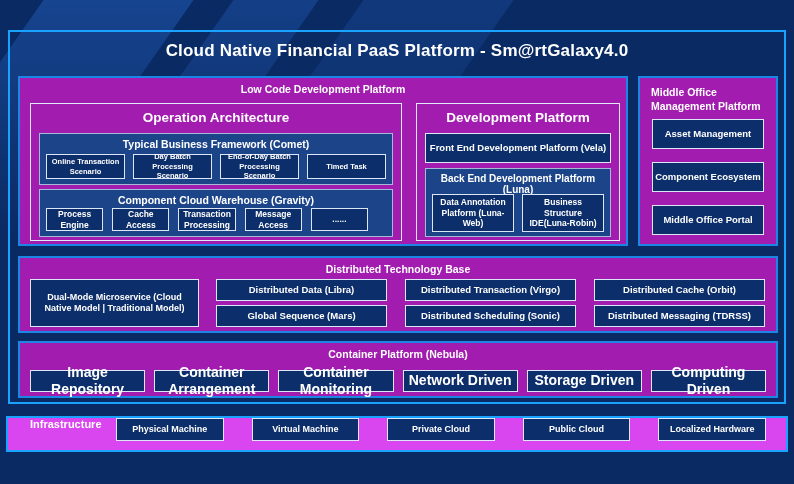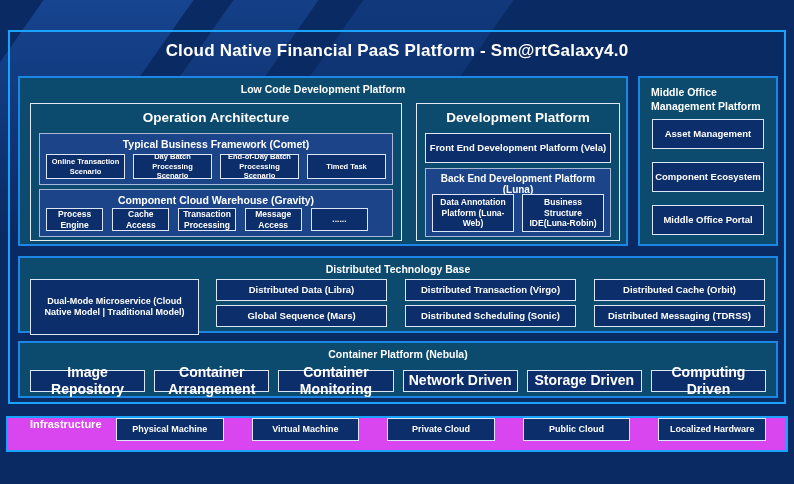--- a/index.html
+++ b/index.html
@@ -15,21 +15,21 @@
     transform:skewX(-35deg); pointer-events:none; }
   .streak.s1 { left:-30px; width:150px; }
   .streak.s2 { left:160px; width:85px; opacity:.8; }
   .streak.s3 { left:290px; width:150px; opacity:.55; }
 
   .main-frame { position:absolute; left:8px; top:30px; width:778px; height:374px;
     border:2px solid #19A3FF; }
   .title { position:absolute; left:0; top:9px; width:100%; text-align:center;
     font-size:17px; font-weight:bold; letter-spacing:.2px; }
 
-  .sec { position:absolute; background:#0c4a6e; border:2px solid #1B86E3; }
+  .sec { position:absolute; background:#a21caf; border:2px solid #1B86E3; }
   .sec-label { text-align:center; padding-top:5px; font-size:10.5px; font-weight:bold; }
 
   .lowcode   { left:8px;  top:44px;  width:610px; height:170px; }
   .midoffice { left:628px; top:44px; width:140px; height:170px; }
   .distrib   { left:8px;  top:224px; width:760px; height:77px; }
   .containerp{ left:8px;  top:309px; width:760px; height:57px; }
 
   .panel2 { position:absolute; border:1px solid #E2EAF6; }
   .h2 { text-align:center; padding-top:6px; font-size:13.5px; font-weight:bold; }
   .panel3 { position:absolute; background:#1B4489; border:1px solid #A7B8D8; }
@@ -55,21 +55,21 @@
   .vela { position:absolute; left:8px; top:29px; width:186px; height:30px; font-size:9.5px; }
   .luna { left:8px; top:64px; width:186px; height:69px; }
   .luna .leaf-row { left:6px; right:6px; bottom:4px; gap:8px; }
   .luna .leaf { flex:1; height:38px; font-size:8.5px; padding:0 3px; }
 
   
   .mo-label { padding:8px 10px 0 11px; font-size:10.5px; font-weight:bold; line-height:1.3; }
   .mo-leaf { position:absolute; left:12px; width:112px; height:30px; font-size:9.5px; }
 
   
-  .dualmode { position:absolute; left:10px; top:21px; width:169px; height:56px;
+  .dualmode { position:absolute; left:10px; top:21px; width:169px; height:48px;
     font-size:9px; padding:0 6px; }
   .dist-grid { position:absolute; left:196px; top:21px; right:11px;
     display:grid; grid-template-columns:repeat(3,1fr); gap:4px 18px; }
   .dist-grid .leaf { height:22px; font-size:9.5px; }
 
   
   .cp-row { position:absolute; left:10px; right:10px; top:27px; gap:9px; }
   .cp-row .leaf { flex:1; height:22px; font-size:14px; }
 
   

